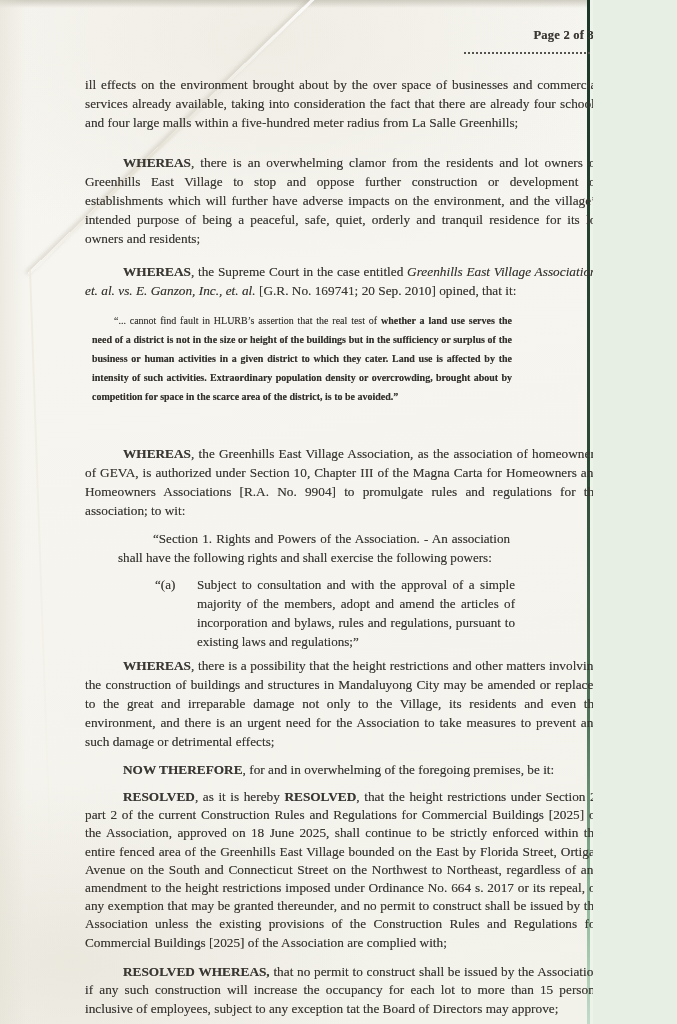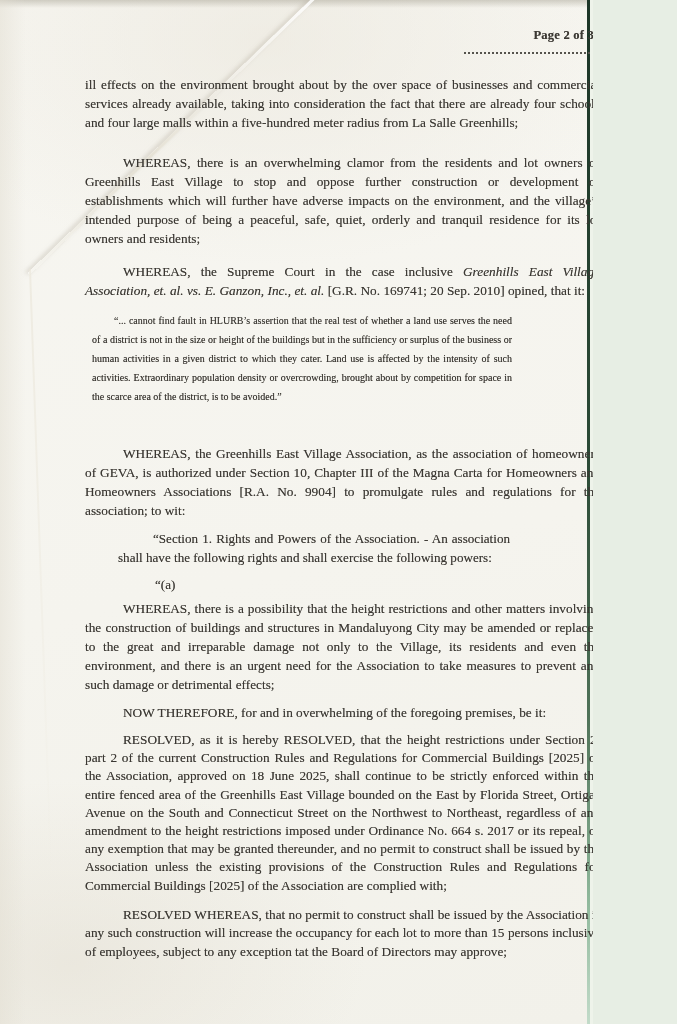--- a/index.html
+++ b/index.html
@@ -34,21 +34,21 @@
   
   .content{position:absolute;left:85px;top:0;width:515px;
     font-size:13.3px;line-height:19px;text-align:justify;
     text-shadow:0 0 .5px rgba(59,56,51,.55);}
   .hdr{margin-top:26px;text-align:right;font-weight:bold;font-size:12.6px;
     letter-spacing:.2px;margin-right:6px;}
   .dashes{margin:7px 9px 0 auto;width:127px;height:2px;
     background:repeating-linear-gradient(90deg,#55534d 0 2px,transparent 2px 4px);}
   p{margin:0;}
   .ind{text-indent:38px;}
-  .b{font-weight:normal;}
+  .b{font-weight:bold;}
   .i{font-style:italic;}
   .p1{margin-top:21px;}
   .p2{margin-top:21px;}
   .p3{margin-top:14px;}
   .q1{margin:11px 0 0 7px;width:420px;text-indent:22px;font-size:10px;}
   .q1 .b{color:#34312c;}
   .p4{margin-top:38px;}
   .q2{margin:9px 0 0 33px;width:392px;text-indent:35px;font-size:13.1px;}
   .item-a{margin:8px 0 0 70px;width:360px;display:flex;font-size:13.1px;}
   .item-a .marker{flex:0 0 42px;}
@@ -71,30 +71,31 @@
 
   <div class="content">
 
     <div class="hdr">Page 2 of 3</div>
     <div class="dashes"></div>
 
     <p class="p1"><span>ill effects on the environment brought about by the over space of businesses and commercial services already available, taking into consideration the fact that there are already four schools and four large malls within a five-hundred meter radius from La Salle Greenhills;</span></p>
 
     <p class="p2 ind"><span class="b">WHEREAS</span><span>, there is an overwhelming clamor from the residents and lot owners of Greenhills East Village to stop and oppose further construction or development of establishments which will further have adverse impacts on the environment, and the village’s intended purpose of being a peaceful, safe, quiet, orderly and tranquil residence for its lot owners and residents;</span></p>
 
-    <p class="p3 ind"><span class="b">WHEREAS</span><span>, the Supreme Court in the case inclusive </span><span class="i">Greenhills East Village Association, et. al. vs. E. Ganzon, Inc., et. al.</span><span> [G.R. No. 169741; 20 Sep. 2010] opined, that it:</span></p>
+    <p class="p3 ind"><span class="b">WHEREAS</span><span>, the Supreme Court in the case entitled </span><span class="i">Greenhills East Village Association, et. al. vs. E. Ganzon, Inc., et. al.</span><span> [G.R. No. 169741; 20 Sep. 2010] opined, that it:</span></p>
 
     <p class="q1"><span>“... cannot find fault in HLURB’s assertion that the real test of </span><span class="b">whether a land use serves the need of a district is not in the size or height of the buildings but in the sufficiency or surplus of the business or human activities in a given district to which they cater. Land use is affected by the intensity of such activities. Extraordinary population density or overcrowding, brought about by competition for space in the scarce area of the district, is to be avoided.”</span></p>
 
     <p class="p4 ind"><span class="b">WHEREAS</span><span>, the Greenhills East Village Association, as the association of homeowners of GEVA, is authorized under Section 10, Chapter III of the Magna Carta for Homeowners and Homeowners Associations [R.A. No. 9904] to promulgate rules and regulations for the association; to wit:</span></p>
 
     <p class="q2"><span>“Section 1. Rights and Powers of the Association. - An association shall have the following rights and shall exercise the following powers:</span></p>
 
     <div class="item-a">
       <span class="marker">“(a)</span>
+      <span class="itxt">Subject to consultation and with the approval of a simple majority of the members, adopt and amend the articles of incorporation and bylaws, rules and regulations, pursuant to existing laws and regulations;”</span>
     </div>
 
     <p class="p5 ind"><span class="b">WHEREAS</span><span>, there is a possibility that the height restrictions and other matters involving the construction of buildings and structures in Mandaluyong City may be amended or replaced to the great and irreparable damage not only to the Village, its residents and even the environment, and there is an urgent need for the Association to take measures to prevent any such damage or detrimental effects;</span></p>
 
     <p class="p6 ind"><span class="b">NOW THEREFORE</span><span>, for and in overwhelming of the foregoing premises, be it:</span></p>
 
     <p class="p7 ind"><span class="b">RESOLVED</span><span>, as it is hereby </span><span class="b">RESOLVED</span><span>, that the height restrictions under Section 2, part 2 of the current Construction Rules and Regulations for Commercial Buildings [2025] of the Association, approved on 18 June 2025, shall continue to be strictly enforced within the entire fenced area of the Greenhills East Village bounded on the East by Florida Street, Ortigas Avenue on the South and Connecticut Street on the Northwest to Northeast, regardless of any amendment to the height restrictions imposed under Ordinance No. 664 s. 2017 or its repeal, or any exemption that may be granted thereunder, and no permit to construct shall be issued by the Association unless the existing provisions of the Construction Rules and Regulations for Commercial Buildings [2025] of the Association are complied with;</span></p>
 
     <p class="p8 ind"><span class="b">RESOLVED WHEREAS,</span><span> that no permit to construct shall be issued by the Association if any such construction will increase the occupancy for each lot to more than 15 persons inclusive of employees, subject to any exception tat the Board of Directors may approve;</span></p>
 

